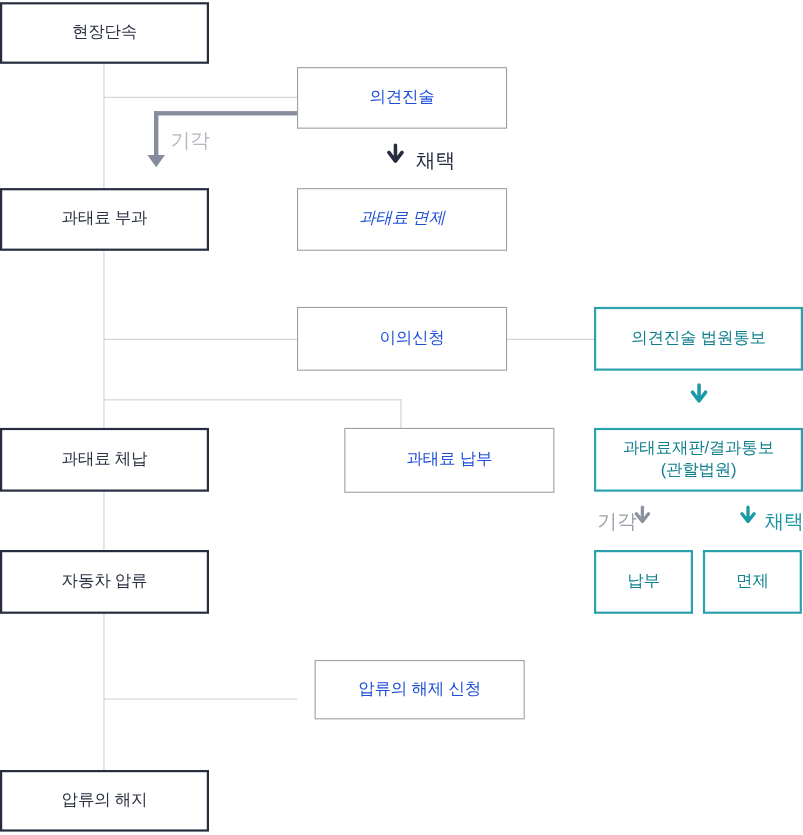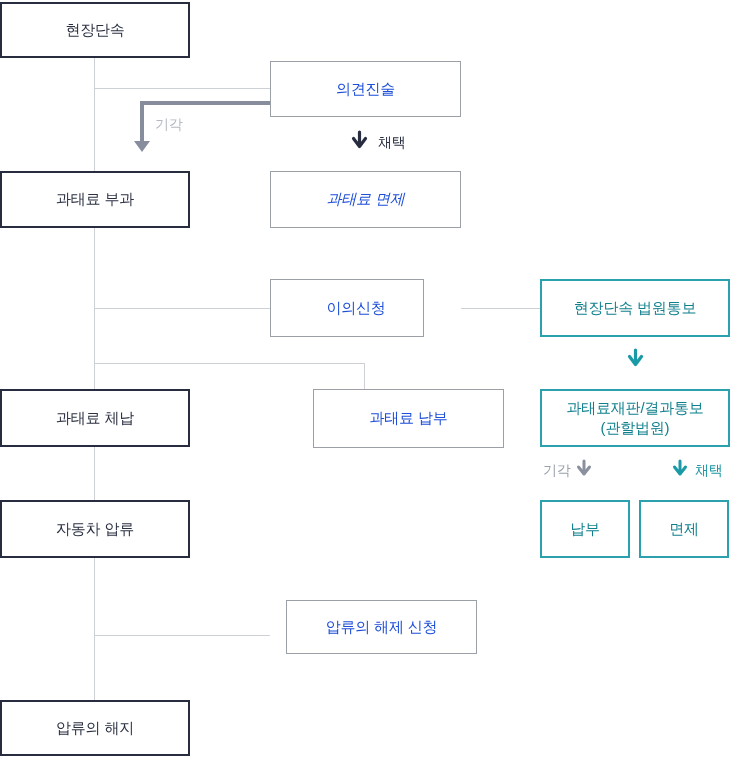--- a/index.html
+++ b/index.html
@@ -17,21 +17,21 @@
   .box.teal{border:2px solid #2aa1ad;color:#11808d;}
   .conn{position:absolute;background:#cdd1d6;}
   .conn.h{height:1px;}
   .conn.v{width:1px;}
   .elbow{position:absolute;background:#878d9c;}
   .elbow-head{
     position:absolute;width:0;height:0;
     border-left:8px solid transparent;border-right:8px solid transparent;
     border-top:11px solid #878d9c;
   }
-  .lbl{position:absolute;font-size:14px;letter-spacing:-0.2px;white-space:nowrap;}
+  .lbl{position:absolute;font-size:18px;letter-spacing:-0.2px;white-space:nowrap;}
   .lbl.faint{color:#b3b8c1;}
   .lbl.gray{color:#9aa0aa;}
   .lbl.dark{color:#272d3f;}
   .lbl.teal{color:#1a96a2;}
   .arrow{position:absolute;}
   .arrow.dark{color:#272d3f;}
   .arrow.grayc{color:#8a909e;}
   .arrow.tealc{color:#1a9aa6;}
 </style>
 </head>
@@ -90,26 +90,26 @@
   </div>
 
   <div class="box dark" style="left:0;top:171px;width:190px;height:57px;">
     <span>과태료 부과</span>
   </div>
 
   <div class="box gray" style="left:270px;top:171px;width:191px;height:57px;font-style:italic;">
     <span>과태료 면제</span>
   </div>
 
-  <div class="box gray" style="left:270px;top:279px;width:154px;height:58px;padding-left:18px;">
+  <div class="box gray" style="left:270px;top:279px;width:191px;height:58px;padding-left:18px;">
     <span>이의신청</span>
   </div>
 
   <div class="box teal" style="left:540px;top:279px;width:190px;height:58px;">
-    <span>현장단속 법원통보</span>
+    <span>의견진술 법원통보</span>
   </div>
 
   <div class="box dark" style="left:0;top:389px;width:190px;height:58px;">
     <span>과태료 체납</span>
   </div>
 
   <div class="box gray" style="left:270px;top:389px;width:191px;height:59px;margin-left:43px;">
     <span>과태료 납부</span>
   </div>
 

